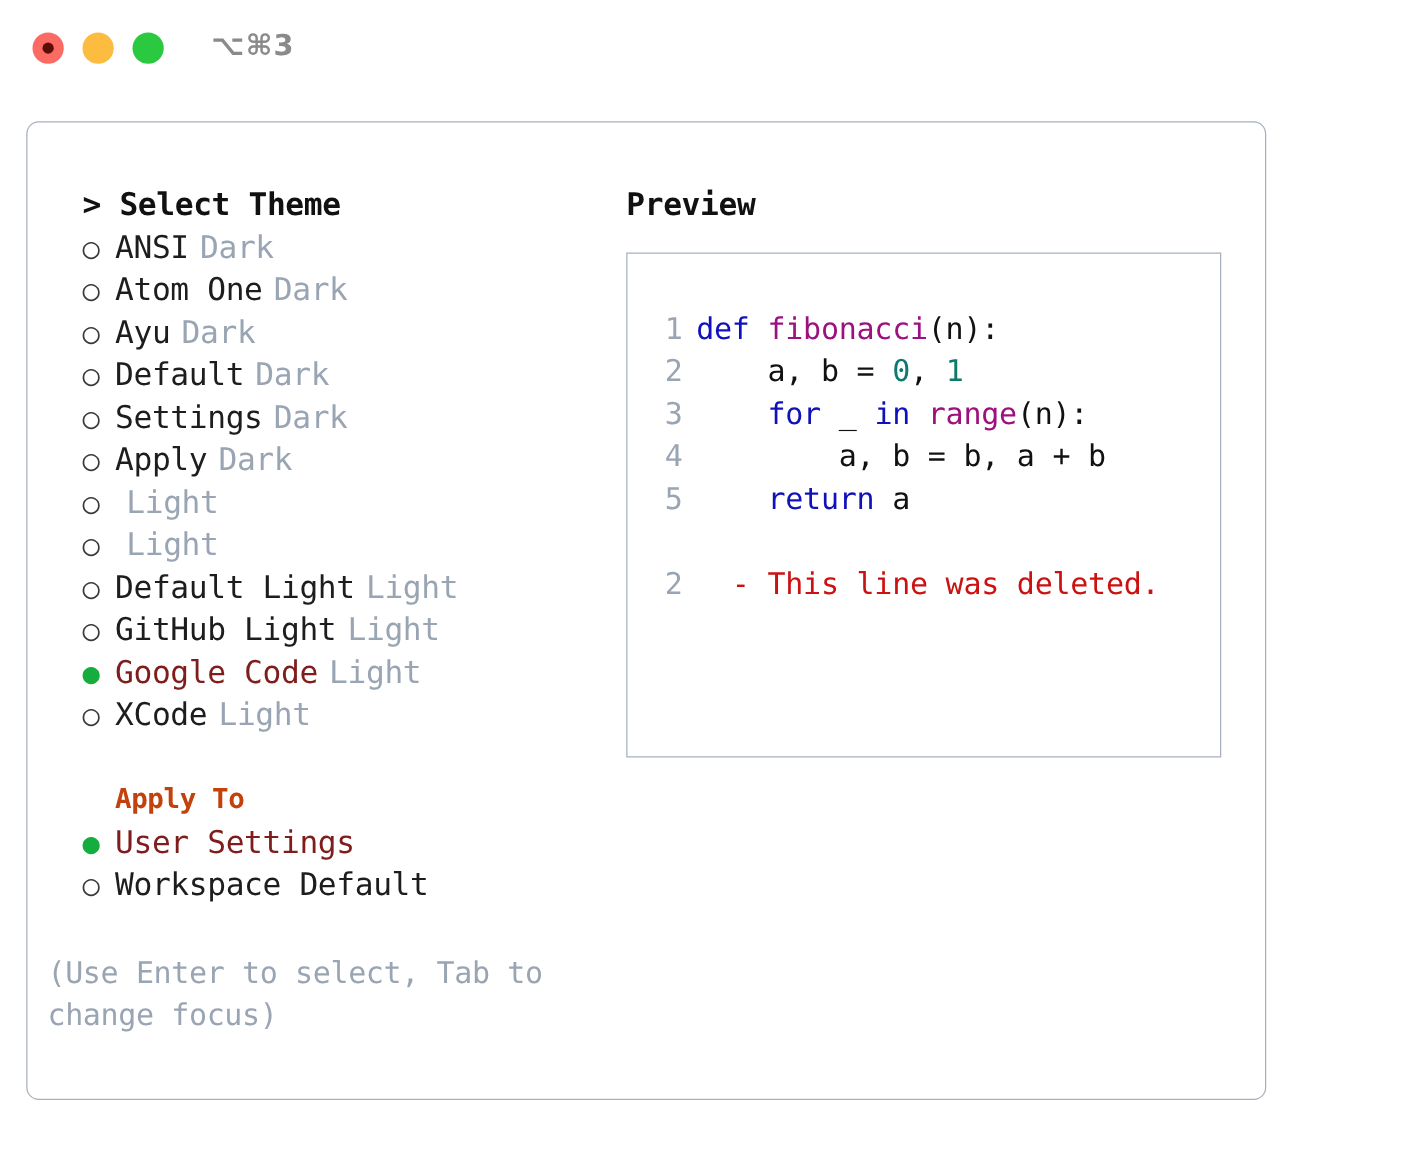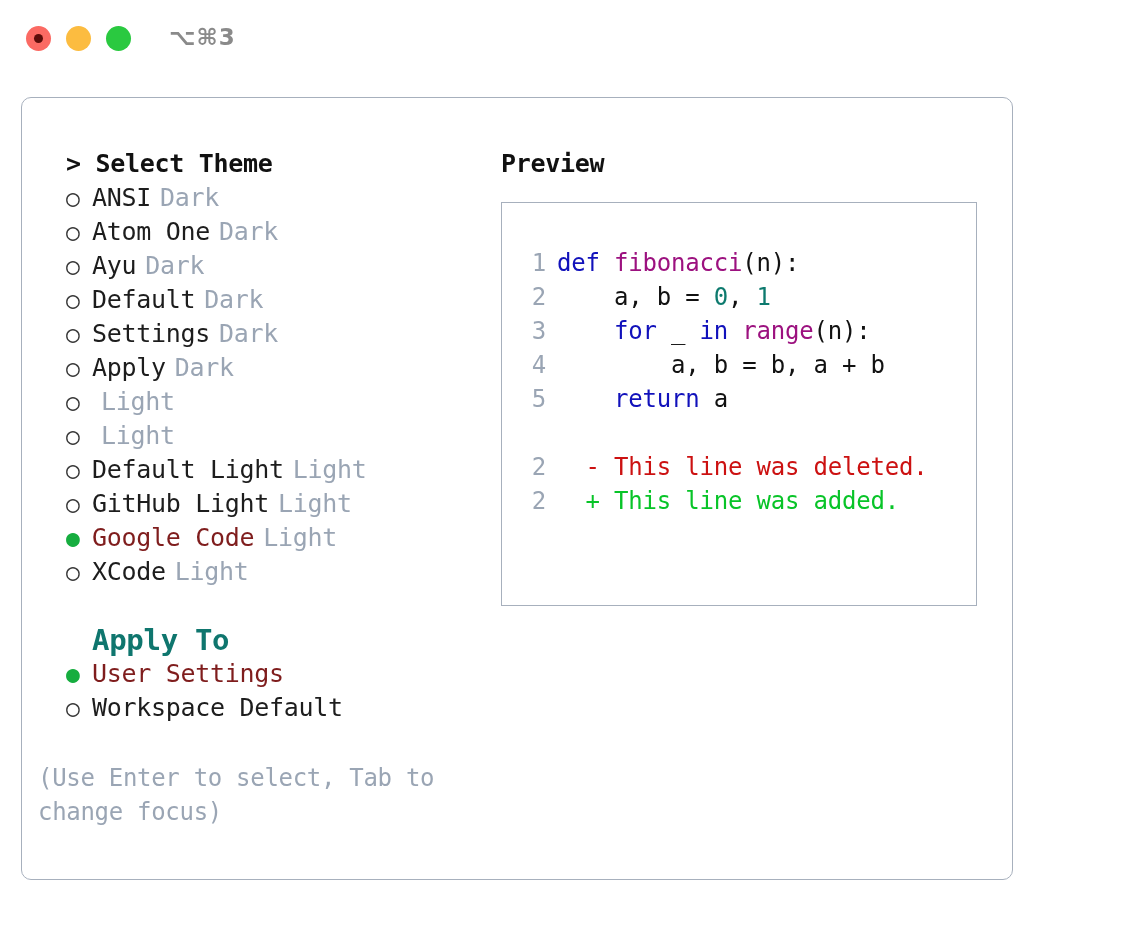--- a/index.html
+++ b/index.html
@@ -123,23 +123,23 @@
   .opt-row.selected .opt-label { color: #7f1d1d; }
   .opt-tag {
     color: #9aa5b4;
     padding-left: 9px;
     text-align: center;
   }
 
   .gap-row { height: 34px; }
 
   .apply-title {
-    font-size: 29px;
-    font-weight: 700;
-    color: #0f766e;
+    font-size: 22px;
+    font-weight: 700;
+    color: #c2410c;
     line-height: 34px;
     height: 34px;
     padding-left: 26px;
     white-space: pre;
     letter-spacing: -0.3px;
   }
 
   #hint {
     position: absolute;
     left: 16px;
@@ -255,17 +255,17 @@
     </div>
 
     <div id="hint">(Use Enter to select, Tab to change focus)</div>
 
     <div id="right-col">
       <div id="preview-title">Preview</div>
     </div>
 
     <div id="preview-box">
       <div class="code-area"><div class="code-line"><span class="ln">1</span><span class="code-text"><span class="tok-kw">def </span><span class="tok-fn">fibonacci</span><span class="tok-plain">(n):</span></span></div><div class="code-line"><span class="ln">2</span><span class="code-text"><span class="tok-plain">    a, b = </span><span class="tok-num">0</span><span class="tok-plain">, </span><span class="tok-num">1</span></span></div><div class="code-line"><span class="ln">3</span><span class="code-text"><span class="tok-plain">    </span><span class="tok-kw">for</span><span class="tok-plain"> _ </span><span class="tok-kw">in</span><span class="tok-plain"> </span><span class="tok-fn">range</span><span class="tok-plain">(n):</span></span></div><div class="code-line"><span class="ln">4</span><span class="code-text"><span class="tok-plain">        a, b = b, a + b</span></span></div><div class="code-line"><span class="ln">5</span><span class="code-text"><span class="tok-plain">    </span><span class="tok-kw">return</span><span class="tok-plain"> a</span></span></div></div>
-      <div class="diff-area"><div class="code-line"><span class="ln">2</span><span class="code-text diff-del">  - This line was deleted.</span></div><div class="code-line"><span class="ln">2</span><span class="code-text diff-add">  + This line was added.</span></div></div>
+      <div class="diff-area"><div class="code-line"><span class="ln">2</span><span class="code-text diff-del">  - This line was deleted.</span></div></div>
     </div>
 
   </div>
 </div>
 
 </body></html>

